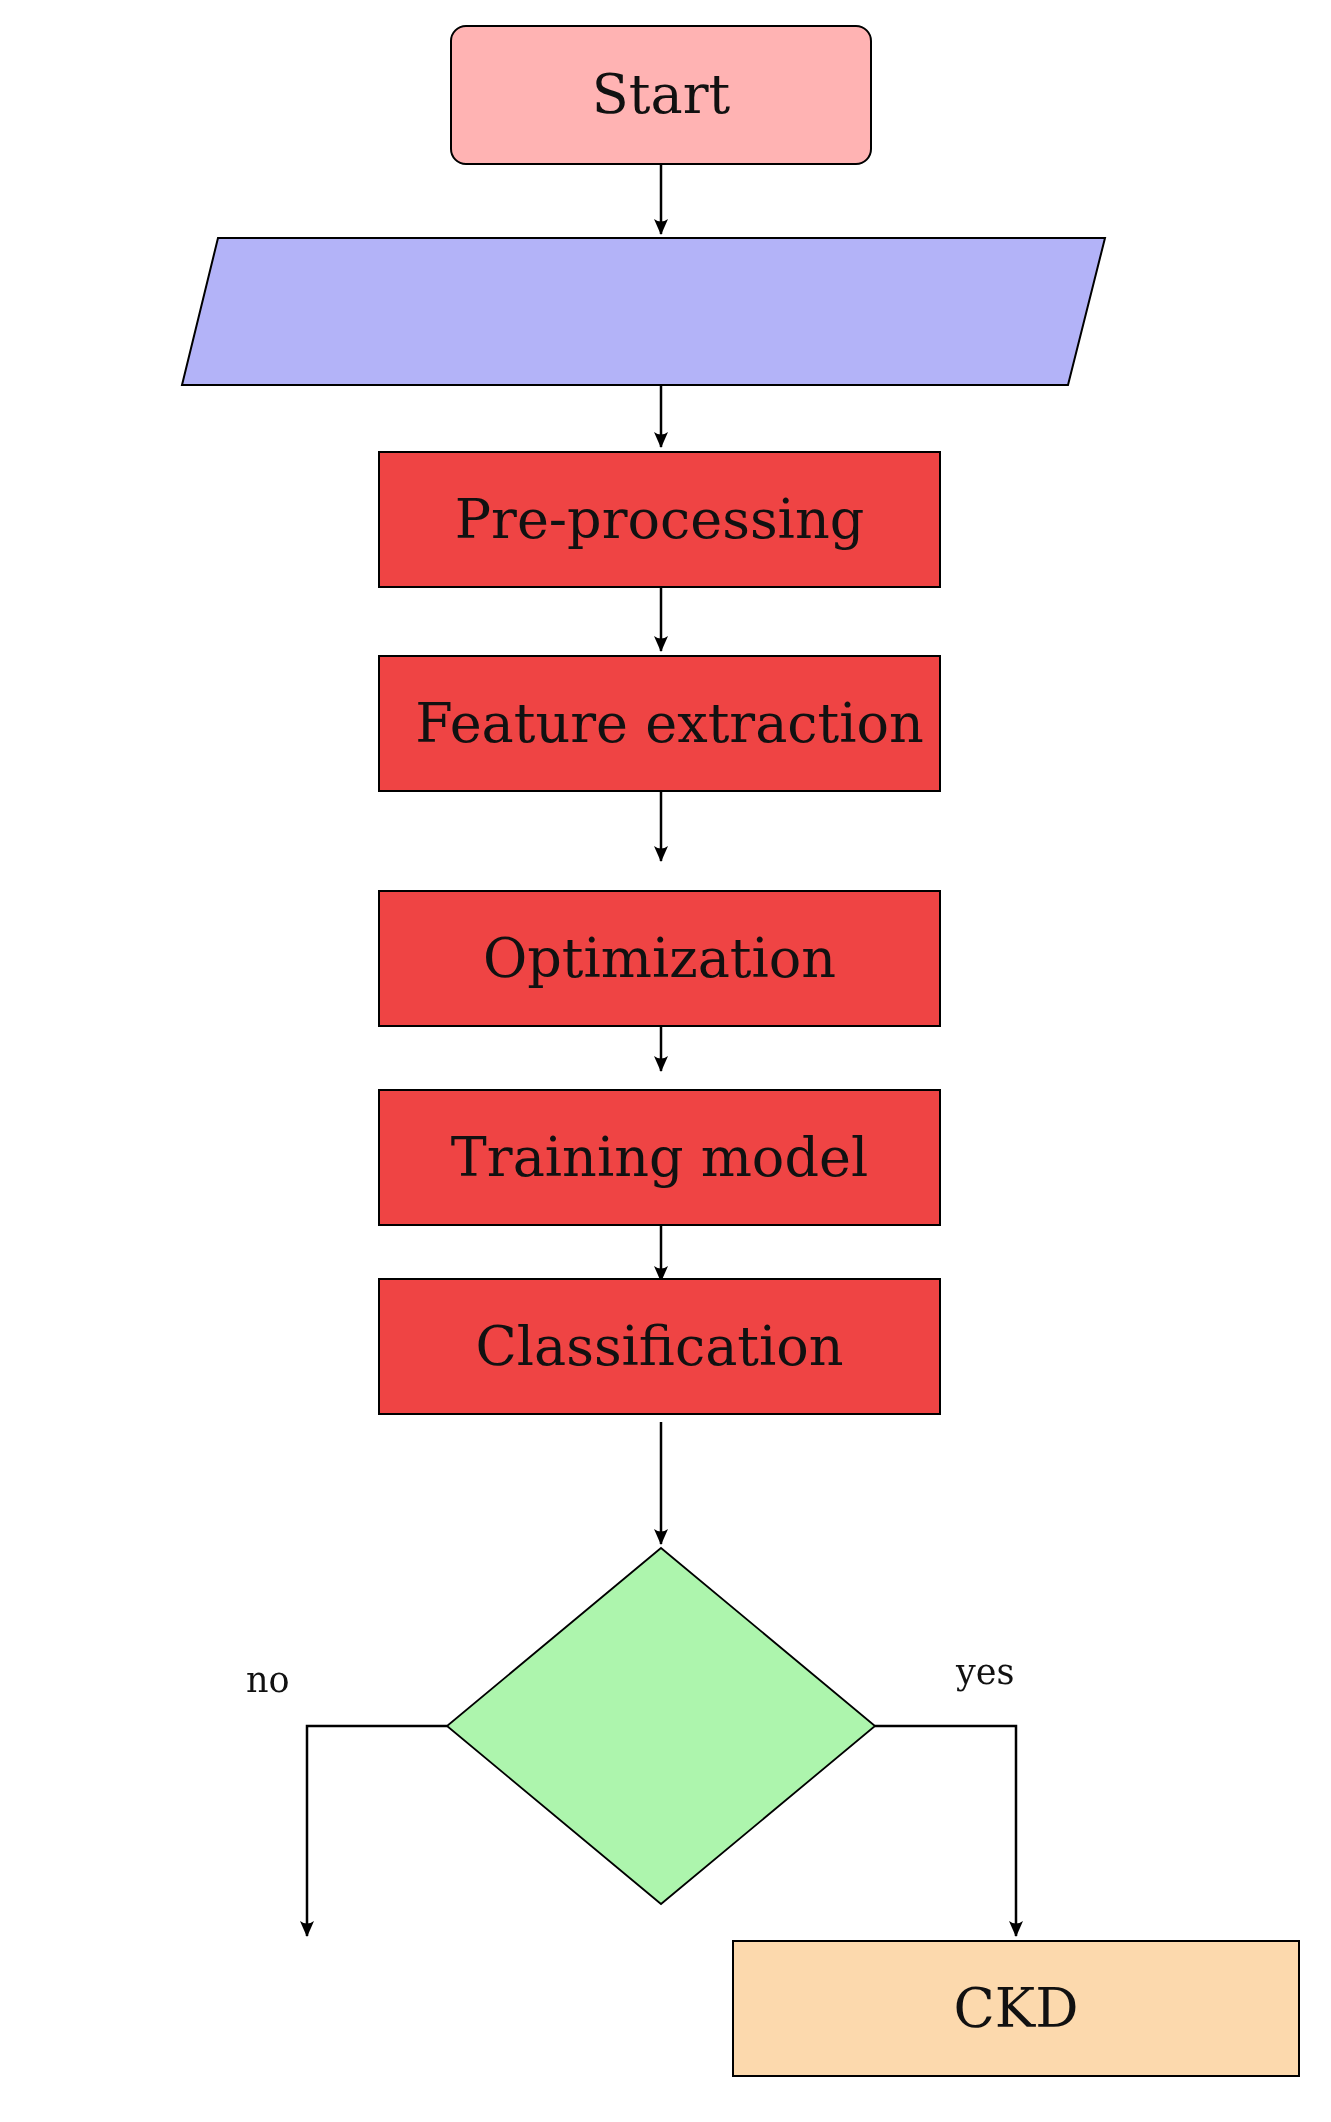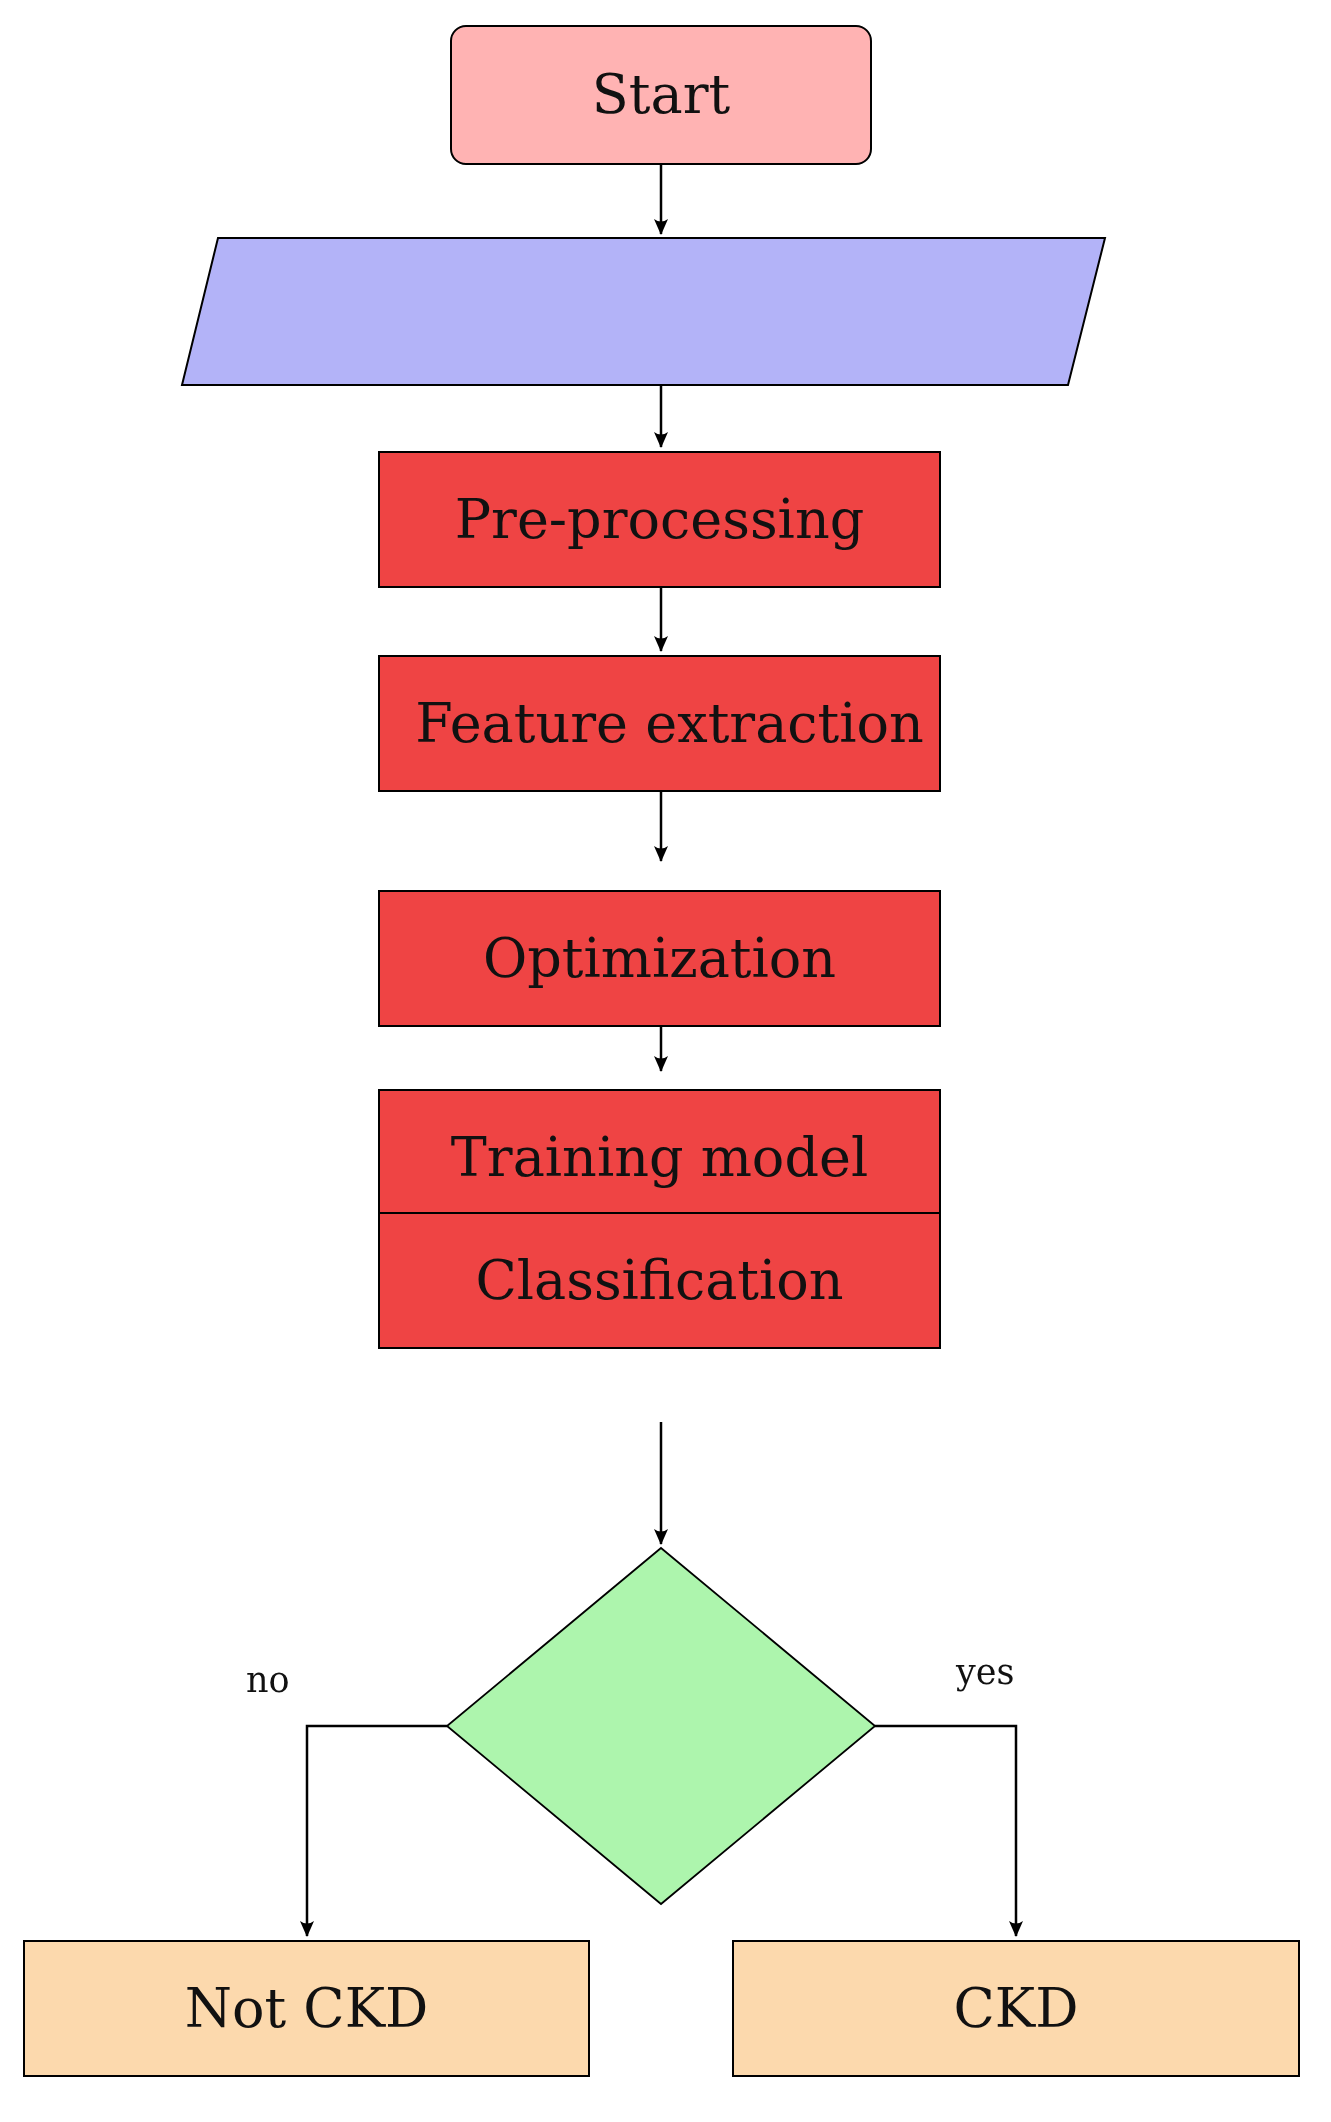--- a/index.html
+++ b/index.html
@@ -21,21 +21,21 @@
   }
   .terminator{
     left:450px;top:25px;width:422px;height:140px;
     background:#ffb3b3;border-radius:16px;
   }
   .process{left:378px;width:563px;height:137px;background:#ef4444;}
   .proc-1{top:451px;}
   .proc-2{top:655px;padding-left:20px;}
   .proc-3{top:890px;}
   .proc-4{top:1075px;margin-top:14px;}
-  .proc-5{top:1212px;}
+  .proc-5{top:1278px;}
   .result-no{left:23px;top:1940px;width:567px;height:137px;background:#fcd9ad;}
   .result-yes{left:732px;top:1940px;width:568px;height:137px;background:#fcd9ad;}
   .shape-label{
     position:absolute;border:none;background:transparent;
   }
   .io-label{left:196px;top:238px;width:930px;height:147px;}
   .decision-label{left:447px;top:1548px;width:428px;height:356px;}
   .branch-label{
     position:absolute;border:none;background:transparent;
     font-size:35px;
@@ -99,21 +99,18 @@
 
 
   <div class="branch-label no-label">
     <span>no</span>
   </div>
 
   <div class="branch-label yes-label">
     <span>yes</span>
   </div>
 
-  <div class="node result-no">
-    <span>Not CKD</span>
-  </div>
 
   <div class="node result-yes">
     <span>CKD</span>
   </div>
 
 </div>
 
 </body></html>

